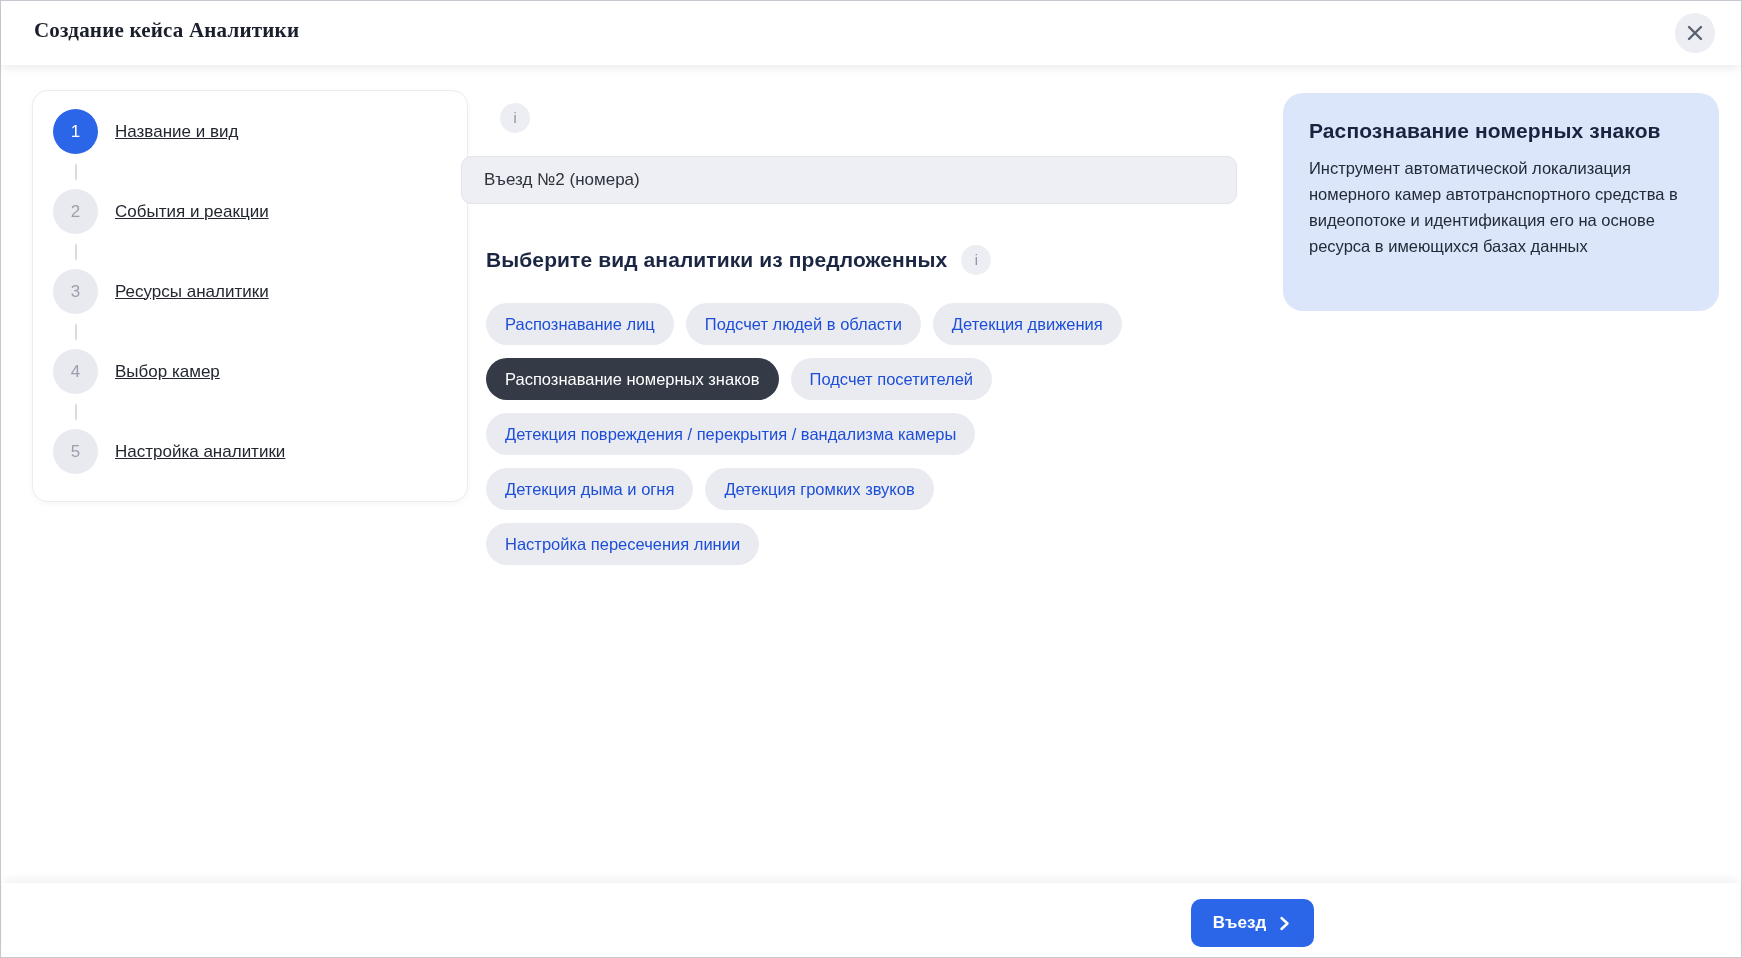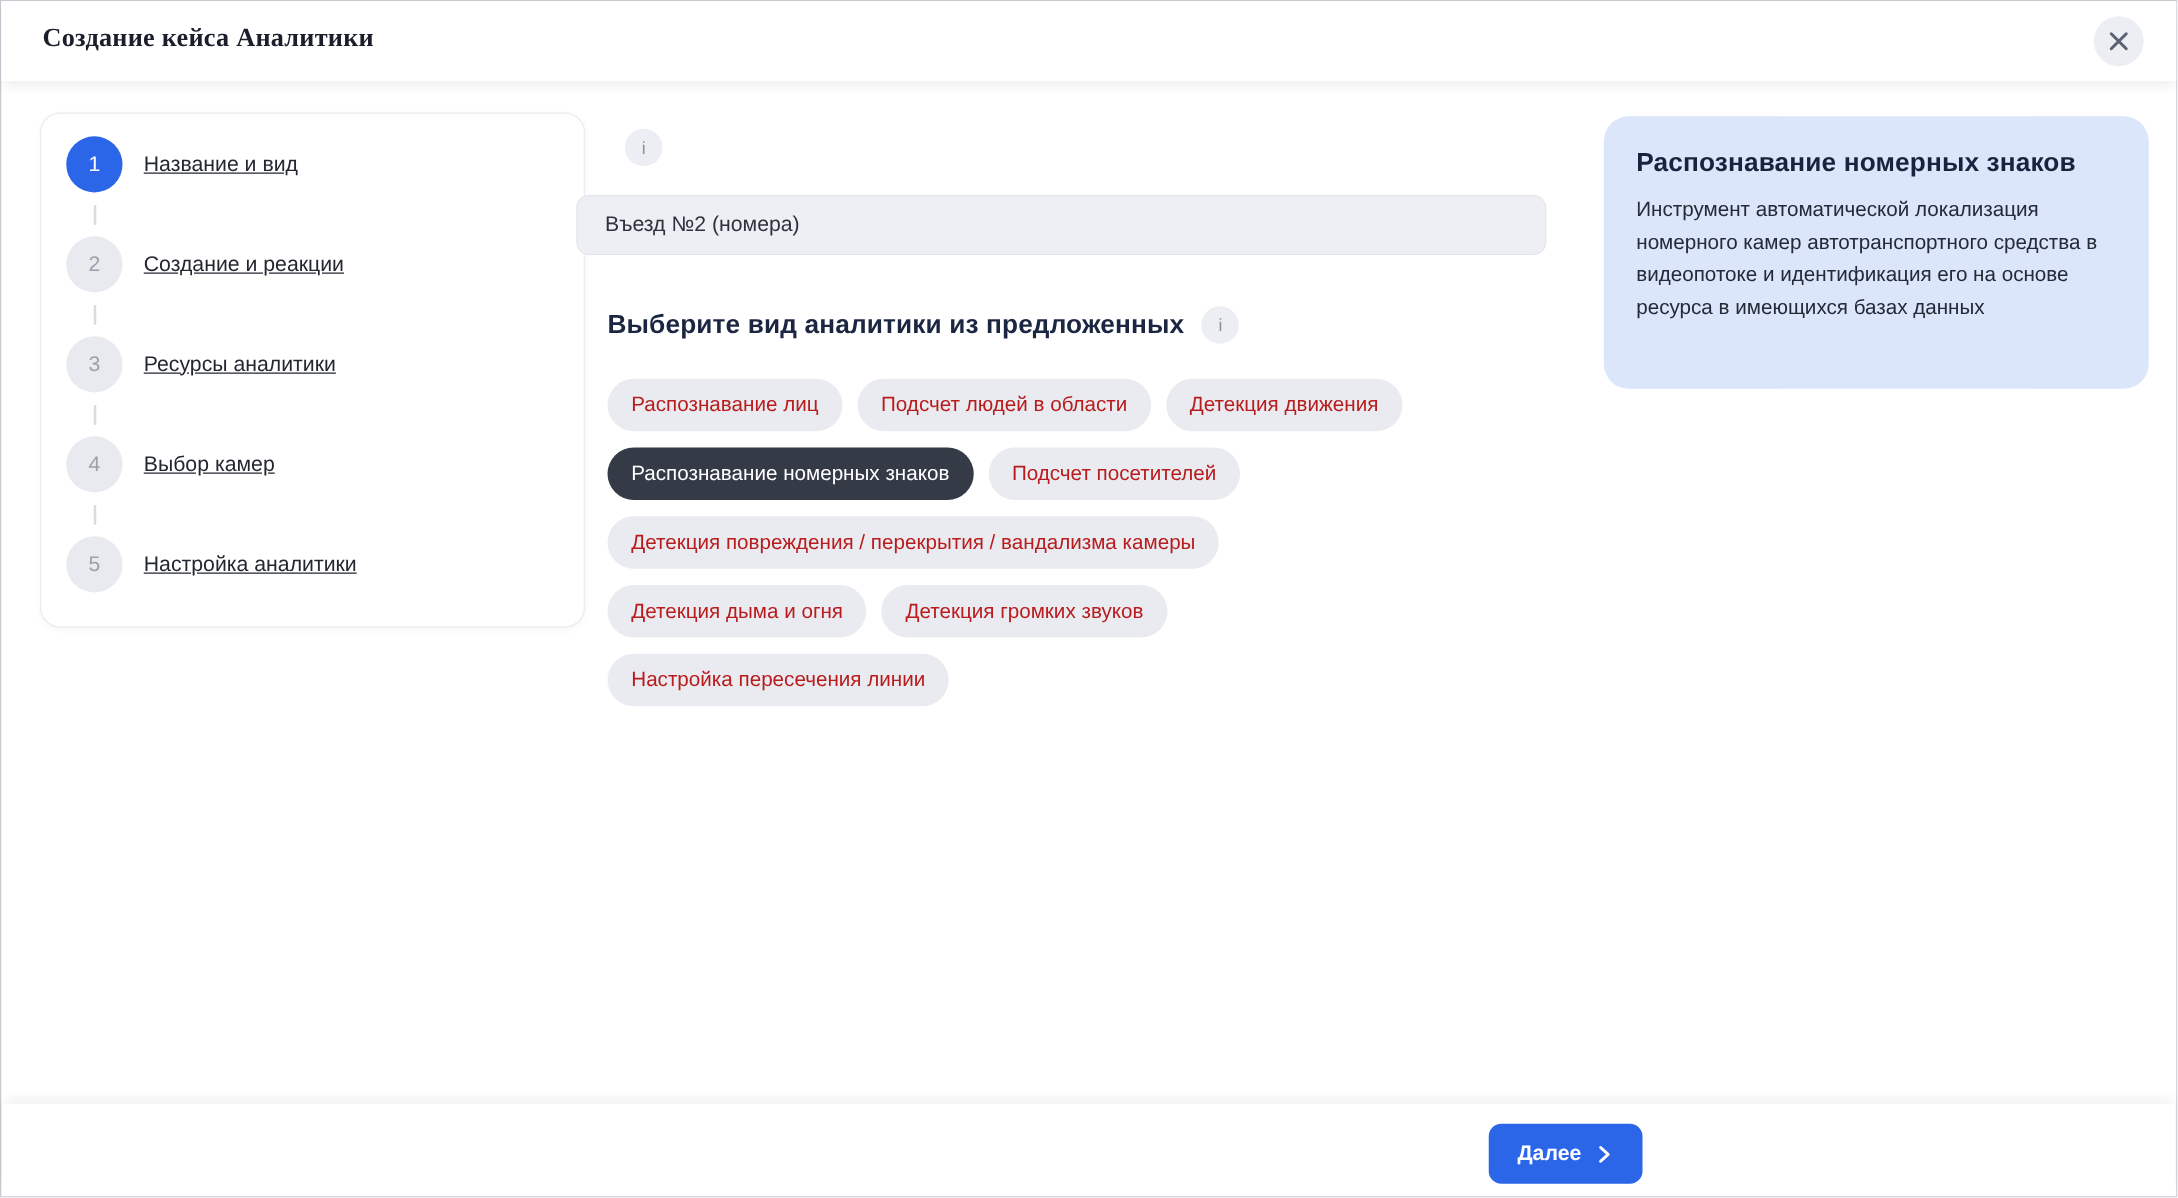--- a/index.html
+++ b/index.html
@@ -93,21 +93,21 @@
     font-family: "Liberation Sans", "DejaVu Sans", sans-serif;
     font-size: 17px; color: #2e323c;
     outline: none;
   }
 
   
   .chips-area { position: absolute; left: 485px; top: 302px; width: 790px; }
   .chip-row { display: flex; gap: 12px; margin-bottom: 13px; }
   .chip {
     height: 42px; border-radius: 21px;
-    background: #e9ebf1; color: #b91c1c;
+    background: #e9ebf1; color: #1d4ed8;
     border: none; cursor: pointer;
     padding: 0 19px;
     font-family: "Liberation Sans", "DejaVu Sans", sans-serif;
     font-size: 16.5px;
     display: inline-flex; align-items: center;
     white-space: nowrap;
   }
   .chip.selected { background: #343a46; color: #ffffff; }
 
   
@@ -161,21 +161,21 @@
   </div>
 
   <div class="stepper-card" id="stepper">
       <div class="step-row active">
         <div class="step-circle">1</div>
         <div class="step-label">Название и вид</div>
         <div class="step-connector"></div>
       </div>
       <div class="step-row">
         <div class="step-circle">2</div>
-        <div class="step-label">Создание и реакции</div>
+        <div class="step-label">События и реакции</div>
         <div class="step-connector"></div>
       </div>
       <div class="step-row">
         <div class="step-circle">3</div>
         <div class="step-label">Ресурсы аналитики</div>
         <div class="step-connector"></div>
       </div>
       <div class="step-row">
         <div class="step-circle">4</div>
         <div class="step-label">Выбор камер</div>
@@ -220,21 +220,21 @@
       </div>
     </div>
 
   <div class="info-panel">
     <div class="info-panel-title">Распознавание номерных знаков</div>
     <div class="info-panel-text">Инструмент автоматической локализация номерного камер автотранспортного средства в видеопотоке и идентификация его на основе ресурса в имеющихся базах данных</div>
   </div>
 
   <div class="footer">
     <button class="next-btn">
-      <span>Далее</span>
+      <span>Въезд</span>
       <span>
         <svg width="15" height="15" viewBox="0 0 15 15">
           <path d="M4.5 2 L10.5 7.5 L4.5 13" stroke="#ffffff" stroke-width="2.4" stroke-linecap="round" stroke-linejoin="round" fill="none"></path>
         </svg>
       </span>
     </button>
   </div>
 
 </div>
 

